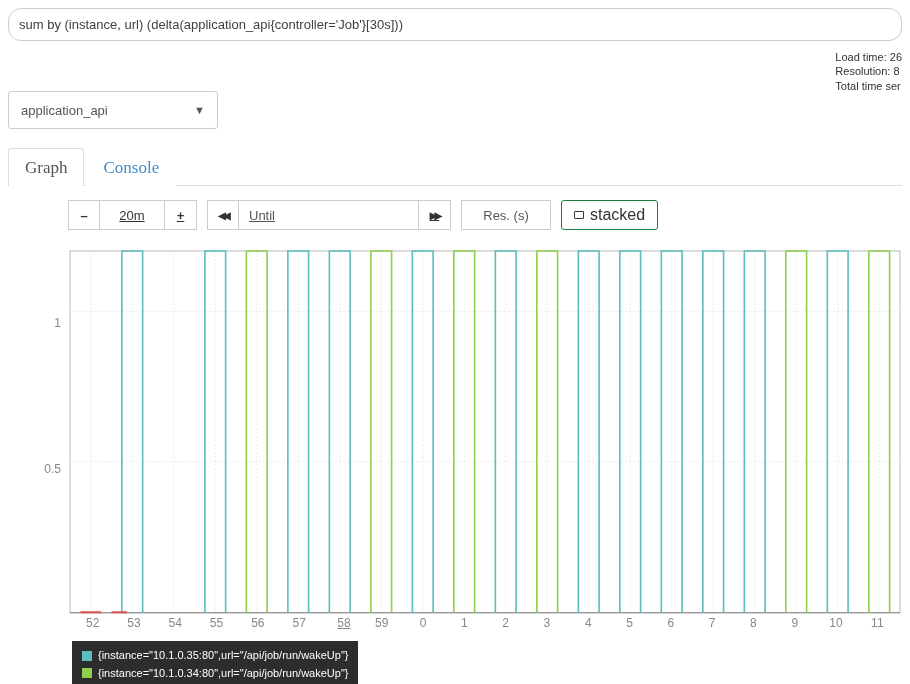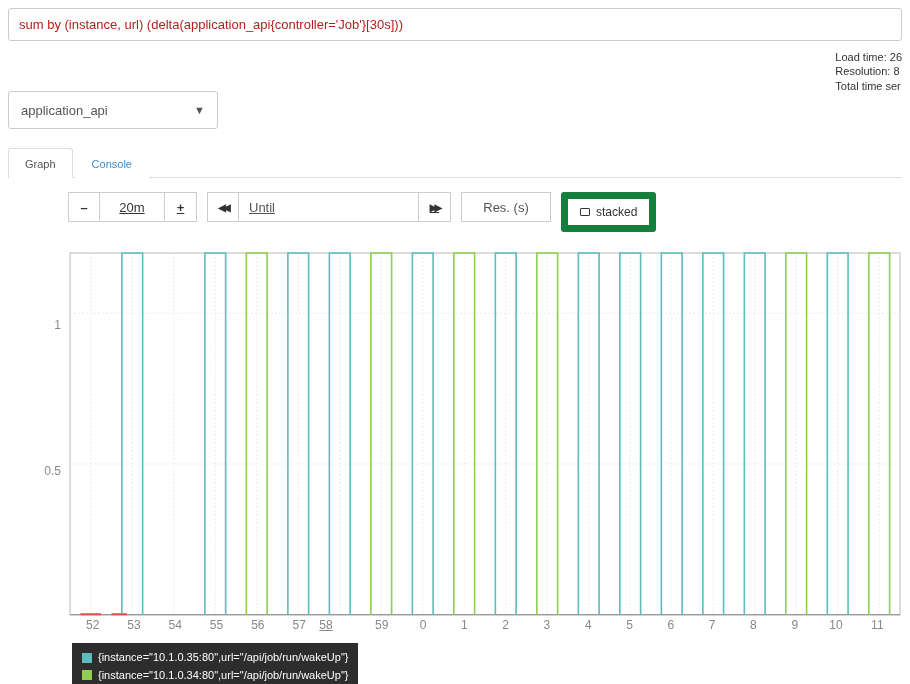--- a/index.html
+++ b/index.html
@@ -9,26 +9,26 @@
       color: #333;
       background: #fff;
       width: 910px;
       height: 684px;
       overflow: hidden;
       padding: 8px;
       position: relative;
     }
     .query-row {
       border: 1px solid #ccc;
-      border-radius: 3px;
+      border-radius: 13px;
       padding: 8px 10px;
       font-size: 13px;
       width: 100%;
       background: #fff;
-      color: #b91c1c;
+      color: #404040;
     }
     .info-lines {
       position: absolute;
       right: 8px;
       top: 50px;
       font-size: 11px;
       line-height: 1.3;
       color: #333;
       text-align: left;
     }
@@ -63,28 +63,29 @@
     }
     .caret { font-size: 11px; color: #555; }
     .tabs {
       margin-top: 18px;
       border-bottom: 1px solid #ddd;
       display: flex;
       gap: 2px;
     }
     .tab {
       padding: 9px 16px 8px;
-      font-size: 11px;
+      font-size: 17px;
       border: 1px solid transparent;
       border-bottom: none;
       color: #428bca;
       cursor: pointer;
       position: relative;
       top: 1px;
       background: #fff;
+      font-family: Liberation Serif, serif;
     }
     .tab.active {
       border-color: #ddd;
       border-radius: 3px 3px 0 0;
       color: #555;
     }
     .graph-pane {
       padding: 14px 0px 0 60px;
     }
     .graph-controls {
@@ -103,28 +104,28 @@
       justify-content: center;
       font-size: 13px;
       color: #333;
     }
     .ctrl-btn { width: 32px; cursor: pointer; font-weight: bold; }
     .control-group > * + * { border-left: none; text-decoration: underline; }
     .ctrl-input { padding: 0 10px; min-width: 65px; }
     .ctrl-input.wide { width: 180px; justify-content: flex-start; color:#555; }
     .ctrl-input.med { width: 90px; color:#555; }
     .stacked-btn {
-      border: 7px solid #15803d;
+      border: 1px solid #15803d;
       border-radius: 3px;
       height: 30px;
       padding: 13px 12px;
       display: flex;
       align-items: center;
       gap: 6px;
-      font-size: 12px;
+      font-size: 16px;
       cursor: pointer;
     }
     .stacked-btn .ico {
       width: 10px; height: 8px; border: 1.5px solid #333; border-radius: 1px;
     }
     .chart-wrap {
       margin-top: 16px;
       position: relative;
       height: 395px;
     }
@@ -240,21 +241,21 @@
         <line x1="12.325000000000003" y1="364.5" x2="32.975" y2="364.5" stroke="#d9534f" stroke-width="2"></line>
         <line x1="43.3" y1="364.5" x2="58.787499999999994" y2="364.5" stroke="#d9534f" stroke-width="2"></line>
       </svg>
     <div class="x-labels">
         <span style="left: 22.65px;">52</span>
         <span style="left: 63.95px;">53</span>
         <span style="left: 105.25px;">54</span>
         <span style="left: 146.55px;">55</span>
         <span style="left: 187.85px;">56</span>
         <span style="left: 229.15px;">57</span>
-        <span style="left: 256px; text-decoration: underline;">58</span>
+        <span style="left: 274px; text-decoration: underline;">58</span>
         <span style="left: 311.75px;">59</span>
         <span style="left: 353.05px;">0</span>
         <span style="left: 394.35px;">1</span>
         <span style="left: 435.65px;">2</span>
         <span style="left: 476.95px;">3</span>
         <span style="left: 518.25px;">4</span>
         <span style="left: 559.55px;">5</span>
         <span style="left: 600.85px;">6</span>
         <span style="left: 642.15px;">7</span>
         <span style="left: 683.45px;">8</span>

